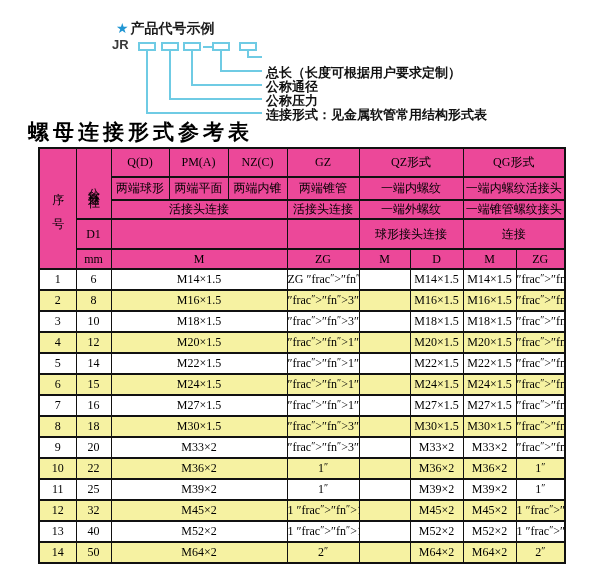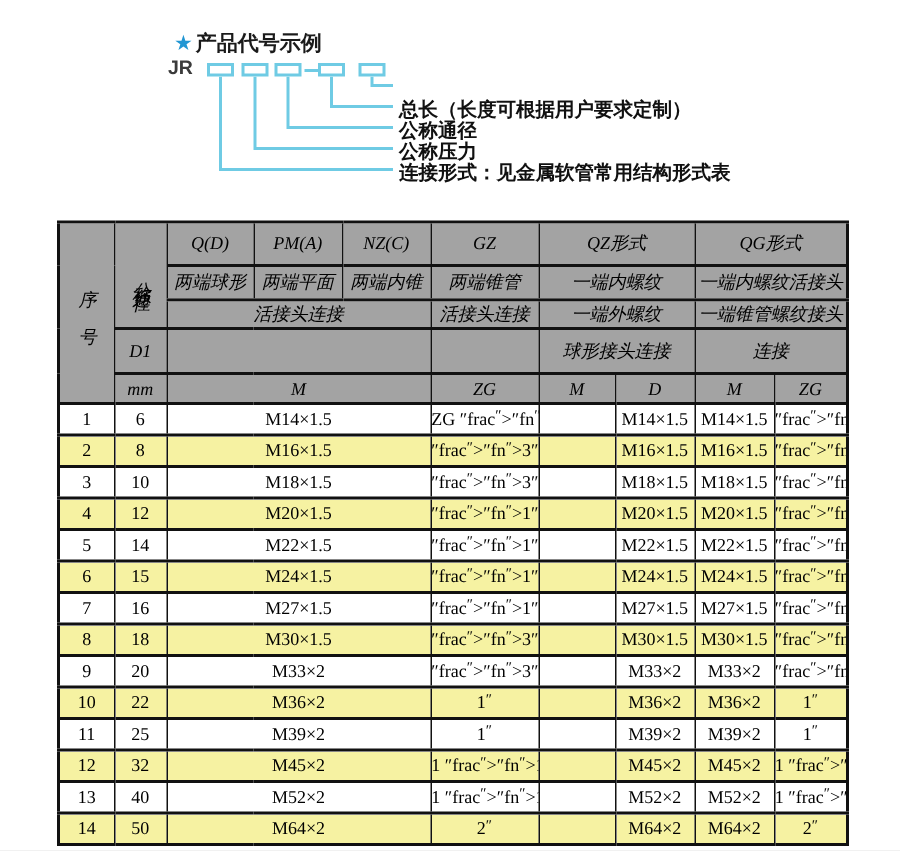--- a/index.html
+++ b/index.html
@@ -21,21 +21,21 @@
   
   .table-title{ position:absolute; left:28px; top:118px; font:bold 21px "DejaVu Serif","Liberation Serif",serif;
     letter-spacing:4px; color:#000;}
   
   table.ref{ position:absolute; left:38px; top:147px; border-collapse:collapse;
     table-layout:fixed; width:526px; background:#fff;}
   table.ref, table.ref th, table.ref td{ border:solid #111; }
   table.ref{ border-width:2px; }
   table.ref th, table.ref td{ border-width:2px 1px; font-weight:normal; font-size:12px;
     text-align:center; vertical-align:middle; padding:0; overflow:hidden; white-space:nowrap;}
-  table.ref thead th{ background:#a3a3a3;font-style:italic; }
+  table.ref thead th{ background:#ec4899; }
   table.ref tbody tr{ height:21px; }
   table.ref tbody tr:nth-child(even){ background:#f6f2a2; }
   .hr1{ height:29px; } .hr2{ height:23px; } .hr3{ height:17px;margin-left:31px; } .hr4{ height:30px; } .hr5{ height:20px;margin-left:16px; }
   .vert{ writing-mode:vertical-rl; text-orientation:upright; letter-spacing:3px; }
   .vert-serial{ writing-mode:vertical-rl; text-orientation:upright; letter-spacing:26px; font-size:13px; }
   .inch{ font-size:10px; vertical-align:top; }
 </style>
 </head>
 <body>
 
@@ -58,20 +58,21 @@
   <span class="code-box" style="left:183px"></span>
   <span class="code-dash" style="left:203px"></span>
   <span class="code-box" style="left:212px"></span>
   <span class="code-box" style="left:239px"></span>
 
   <div class="dg-label" style="top:64px">总长（长度可根据用户要求定制）</div>
   <div class="dg-label" style="top:78px">公称通径</div>
   <div class="dg-label" style="top:92px">公称压力</div>
   <div class="dg-label" style="top:106px">连接形式：见金属软管常用结构形式表</div>
 
+  <div class="table-title">螺母连接形式参考表</div>
 
   <table class="ref">
     <colgroup>
       <col style="width:37px">
         <col style="width:35px">
         <col style="width:58px">
         <col style="width:59px">
       <col style="width:59px">
         <col style="width:72px">
         <col style="width:51px">

